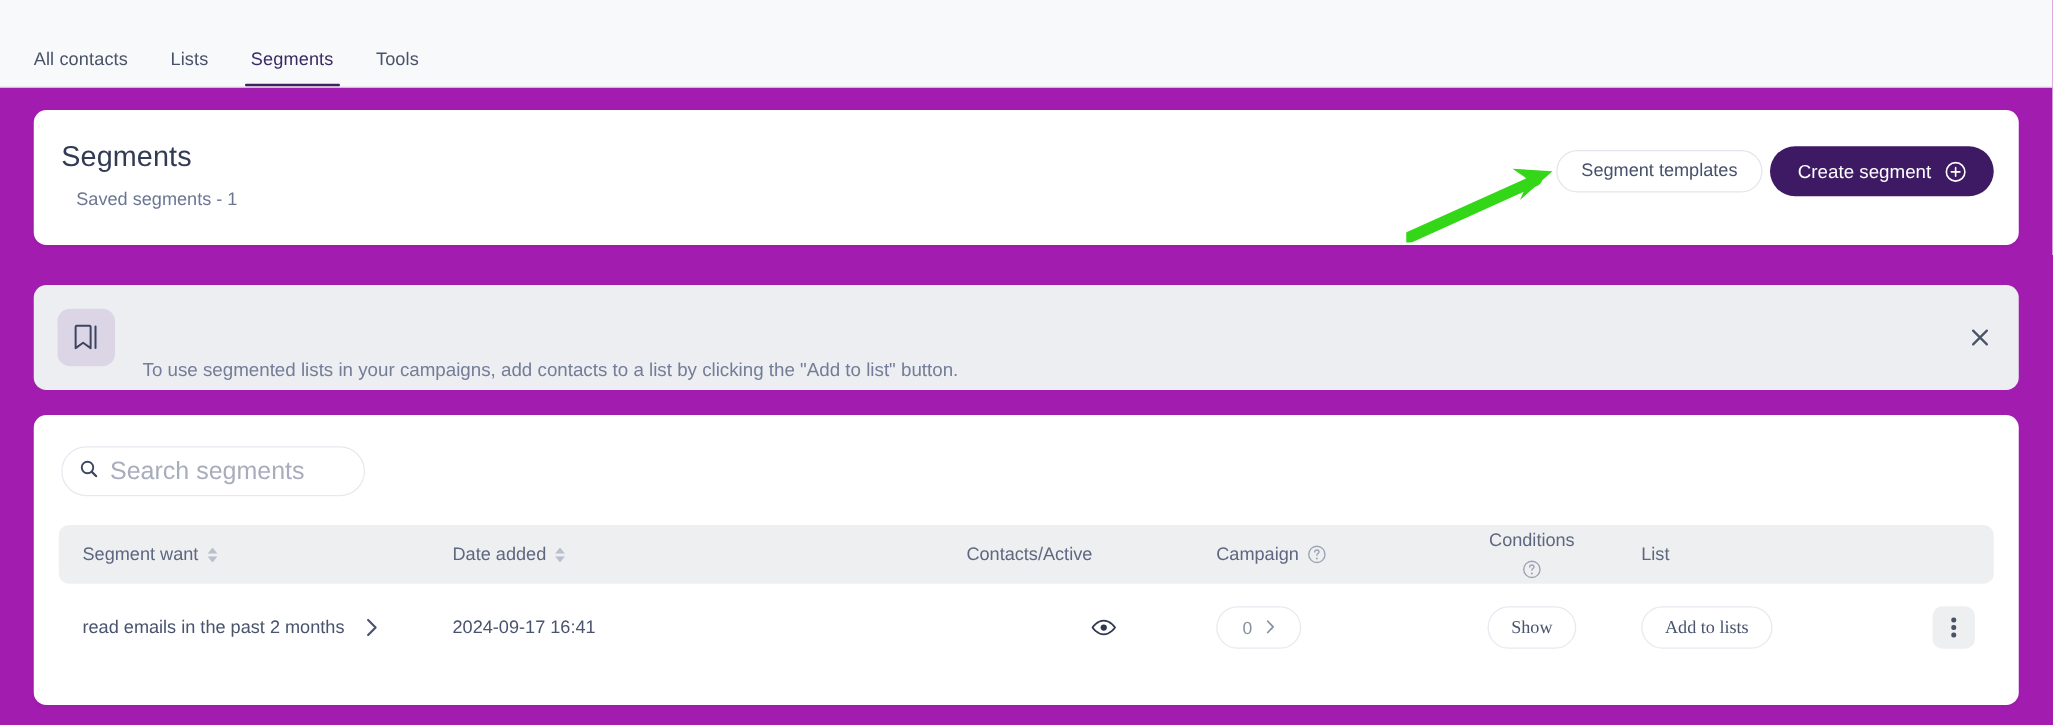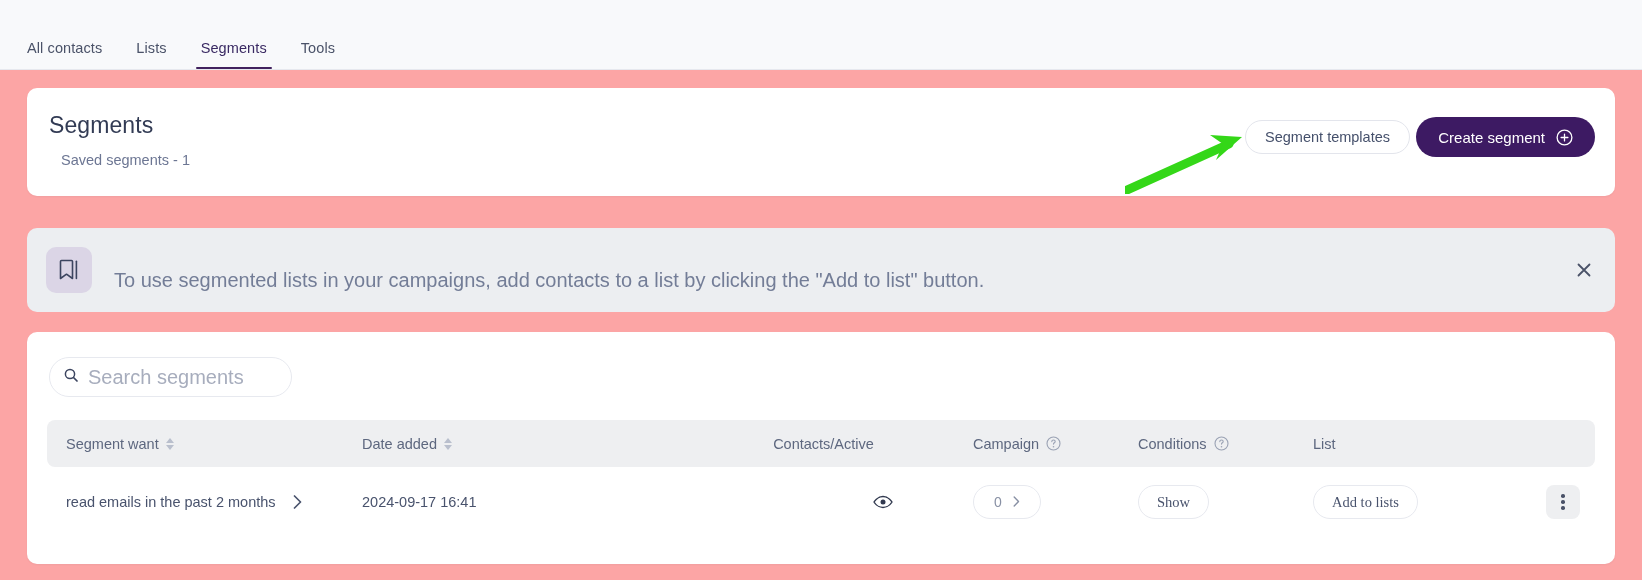--- a/index.html
+++ b/index.html
@@ -9,21 +9,21 @@
     height: 580px;
     overflow: hidden;
     background: #f5f6f8;
     font-family: "Liberation Sans", sans-serif;
   }
 
   .page {
     position: relative;
     width: 1642px;
     height: 580px;
-    background: #fca5a5;
+    background: #a21caf;
   }
 
   
   .topnav {
     position: absolute;
     top: 0; left: 0;
     width: 1642px;
     height: 70px;
     background: #f8f9fb;
     border-bottom: 1px solid #e6e8ee;
@@ -167,22 +167,22 @@
     left: 87px;
     top: 19px;
     font-size: 15px;
     font-weight: bold;
     color: #323b54;
     letter-spacing: 0.1px;
   }
   .banner-sub {
     position: absolute;
     left: 87px;
-    top: 41px;
-    font-size: 20px;
+    top: 60px;
+    font-size: 15px;
     color: #737d97;
   }
   .banner-close {
     position: absolute;
     right: 20px;
     top: 50%;
     transform: translateY(-50%);
     width: 22px; height: 22px;
     display: flex;
     align-items: center;
@@ -247,21 +247,21 @@
     align-items: center;
     gap: 7px;
     font-size: 14.5px;
     color: #5d677f;
     white-space: nowrap;
   }
   .c-name  { width: 315px; padding-left: 19px; }
   .c-date  { width: 312px; }
   .c-cont  { width: 299px; justify-content: center; }
   .c-camp  { width: 165px; }
-  .c-cond  { width: 175px; }
+  .c-cond  { width: 175px; flex-direction: column; }
   .c-list  { width: 230px; }
   .c-menu  { flex: 1; display: flex; justify-content: flex-end; padding-right: 15px; }
 
   .sort-arrows {
     display: inline-flex;
     flex-direction: column;
     gap: 2px;
   }
   .q-icon { display: inline-flex; }
 

